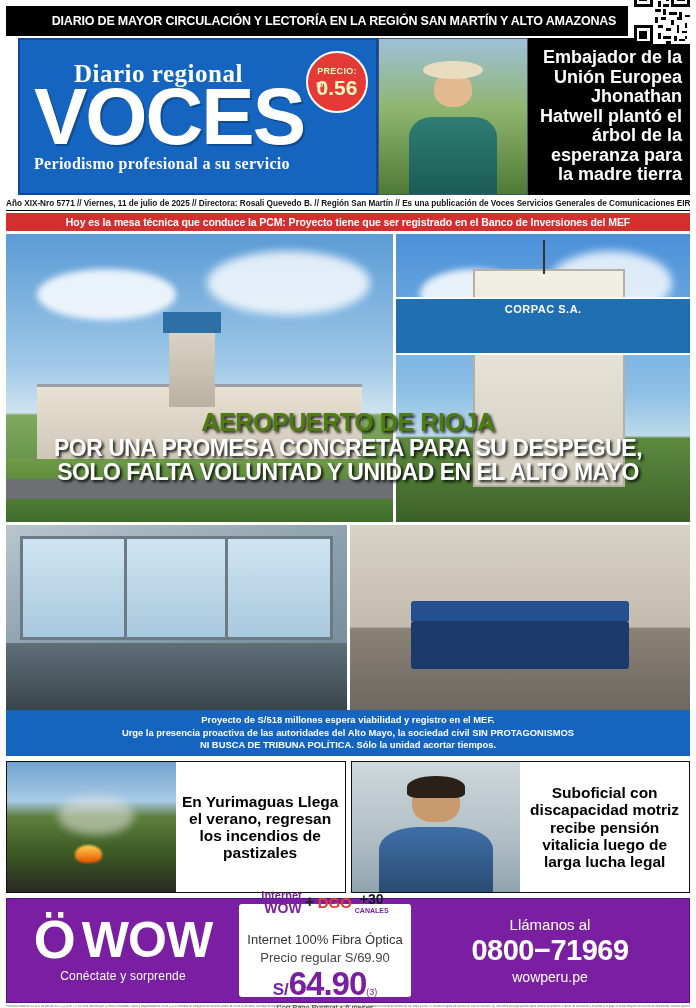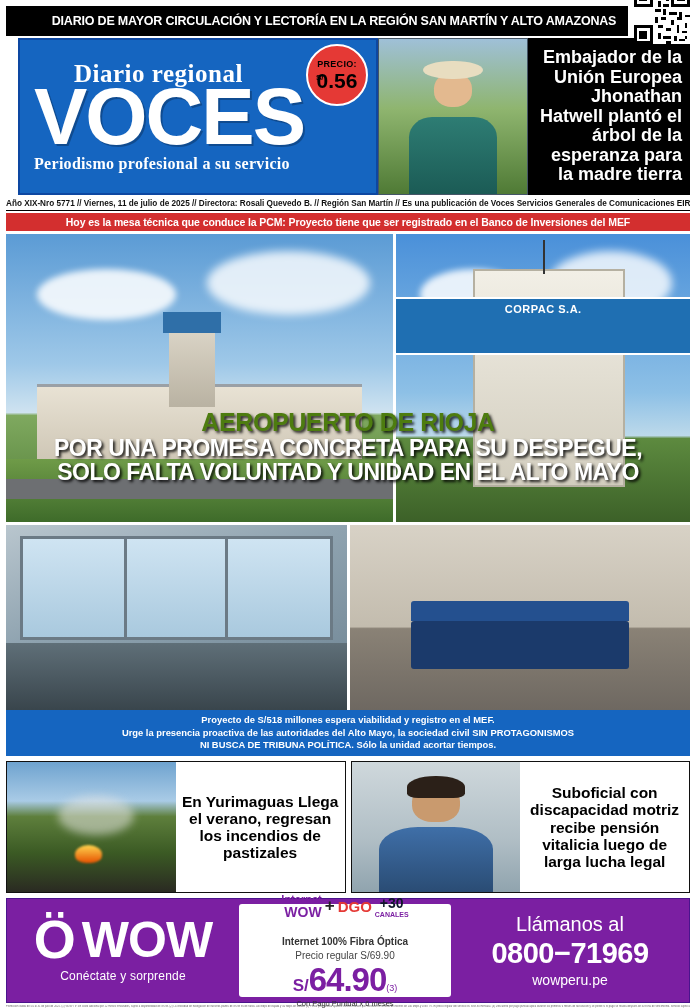--- a/index.html
+++ b/index.html
@@ -49,23 +49,23 @@
     font-family:"Liberation Sans", sans-serif;
     letter-spacing:-2px;
     text-shadow:2px 2px 0 rgba(0,0,0,0.25);
   }
   .mast-tag {
     color:#fff; font-size:16px; font-weight:bold;
     font-family:"Liberation Serif", serif;
     margin-top:2px; letter-spacing:0.3px;
   }
   .price-circle {
-    position:absolute; right:8px; top:4px;
+    position:absolute; right:8px; top:11px;
     width:62px; height:62px; border-radius:50%;
-    background:#e53935; color:#000000;
+    background:#e53935; color:#fef9c3;
     display:flex; flex-direction:column; align-items:center; justify-content:center;
     border:2px solid #fff;
   }
   .price-label { font-size:9px; font-weight:bold; letter-spacing:0.3px; }
   .price-cur { font-size:8px; position:absolute; left:8px; top:27px; font-weight:bold;}
   .price-val { font-size:21px; font-weight:bold; line-height:1; margin-top:1px;}
 
   .mast-photo {
     width:150px; background:#6d9b4e; position:relative; overflow:hidden;
     border:1px solid #456;
@@ -152,47 +152,47 @@
   }
   .ad-logo { display:flex; align-items:center; gap:6px; }
   .ad-o {
     font-size:54px; font-weight:bold; line-height:0.8;
     font-family:"Liberation Sans", sans-serif;
   }
   .ad-wow { font-size:50px; font-weight:bold; letter-spacing:-1px; line-height:0.8;}
   .ad-sub { font-size:12px; margin-top:7px; letter-spacing:0.2px; }
 
   .ad-mid {
-    width:212px; background:#fff; margin:5px 0; border-radius:3px;
+    width:172px; background:#fff; margin:5px 0; border-radius:3px;
     display:flex; flex-direction:column; align-items:center; justify-content:center;
     padding:3px 4px; position:relative;
   }
   .ad-inet { display:flex; align-items:center; gap:3px; }
   .ad-inet-l { text-align:right; line-height:1; }
   .ad-inet-l .t1 { font-size:11px; font-weight:bold; color:#7b1fa2; display:block;}
   .ad-inet-l .t2 { font-size:14px; font-weight:bold; color:#7b1fa2; display:block;}
   .plus { font-size:17px; font-weight:bold; color:#222; }
   .dgo { font-size:15px; font-weight:bold; color:#1b6ac9; }
   .dgo span { color:#e53935; }
   .ad-ch { text-align:center; line-height:1; }
   .ad-ch .n { font-size:14px; font-weight:bold; color:#0f172a; }
   .ad-ch .c { font-size:7px; font-weight:bold; color:#7b1fa2; display:block;}
-  .ad-fibra { font-size:10px; color:#333; margin-top:17px;font-weight:bold; }
-  .ad-reg { font-size:10px; color:#444; margin-top:3px; }
+  .ad-fibra { font-size:13px; color:#333; margin-top:17px; }
+  .ad-reg { font-size:13px; color:#444; margin-top:3px; }
   .ad-price { display:flex; align-items:baseline; color:#7b1fa2; }
   .ad-price .cur { font-size:17px; font-weight:bold; }
   .ad-price .val { font-size:33px; font-weight:bold; letter-spacing:-1px; }
   .ad-price .sup { font-size:9px; }
   .ad-pago { font-size:7.5px; color:#333; }
 
   .ad-right {
     flex:1; display:flex; flex-direction:column;
     align-items:center; justify-content:center; color:#fff;
   }
-  .ad-llama { font-size:20px; margin-bottom:1px; }
+  .ad-llama { font-size:15px; margin-bottom:1px; }
   .ad-phone { font-size:29px; font-weight:bold; letter-spacing:-0.5px; }
   .ad-web { font-size:14px; margin-top:2px; }
 
   .legal {
     margin:2px 6px 0 6px; font-size:2.6px; color:#666;
     line-height:1.5; text-align:justify; height:18px; overflow:hidden;
   }
 
   
   .sky { position:absolute; inset:0;

